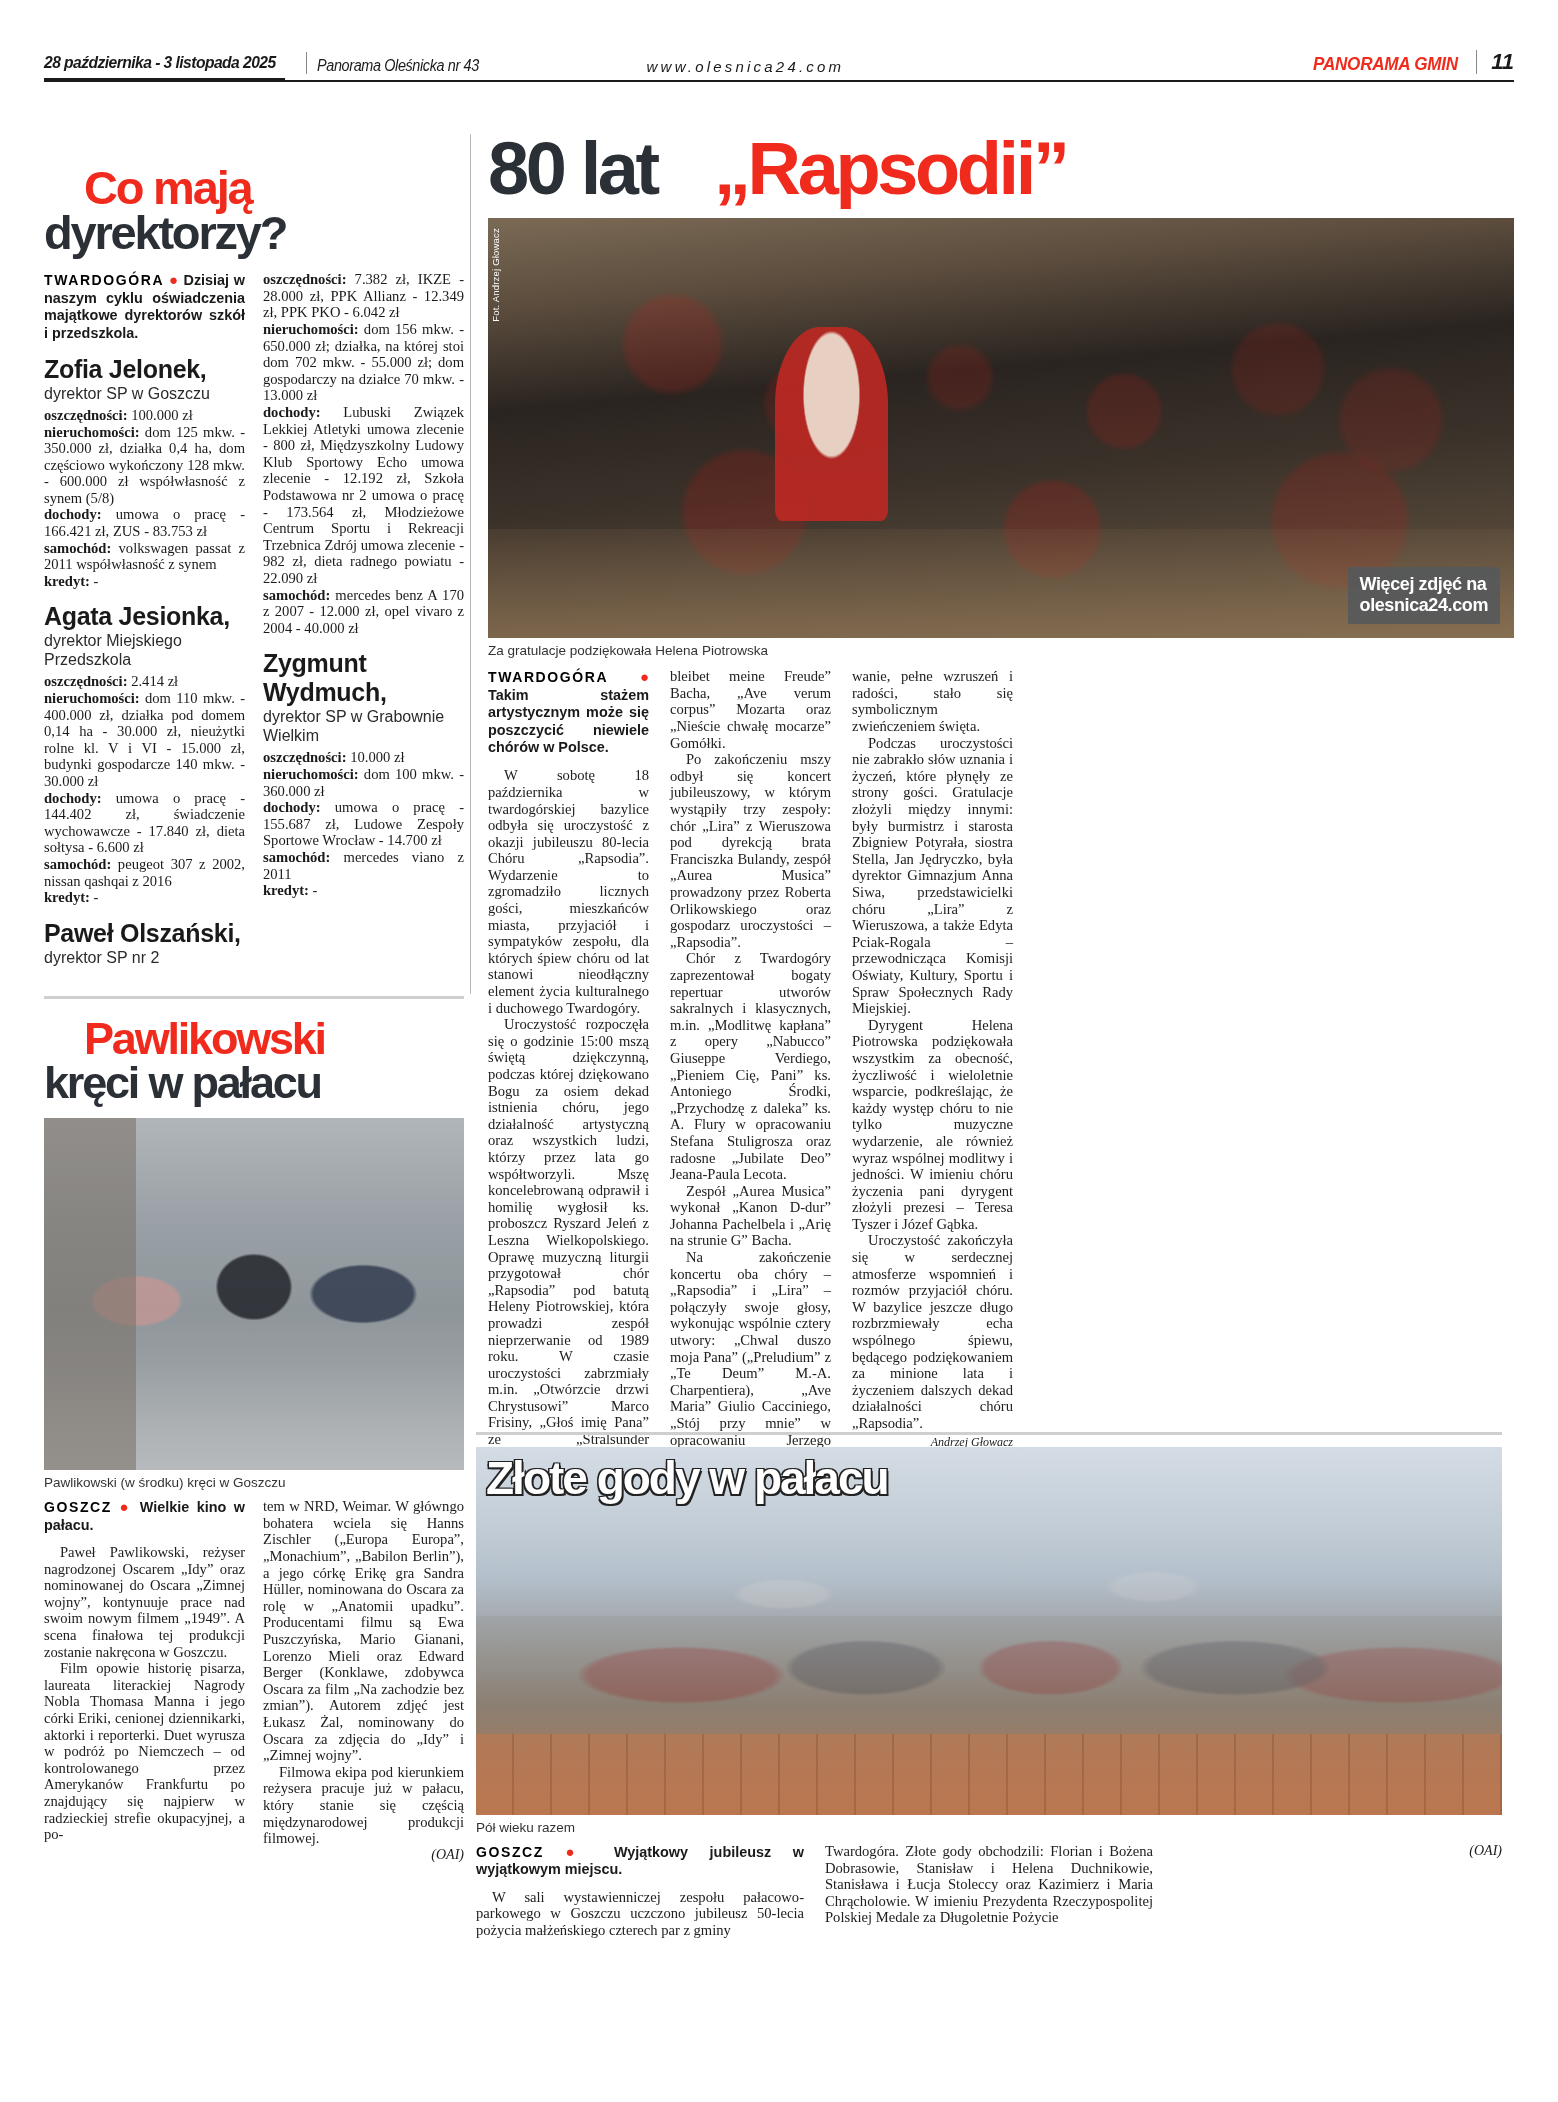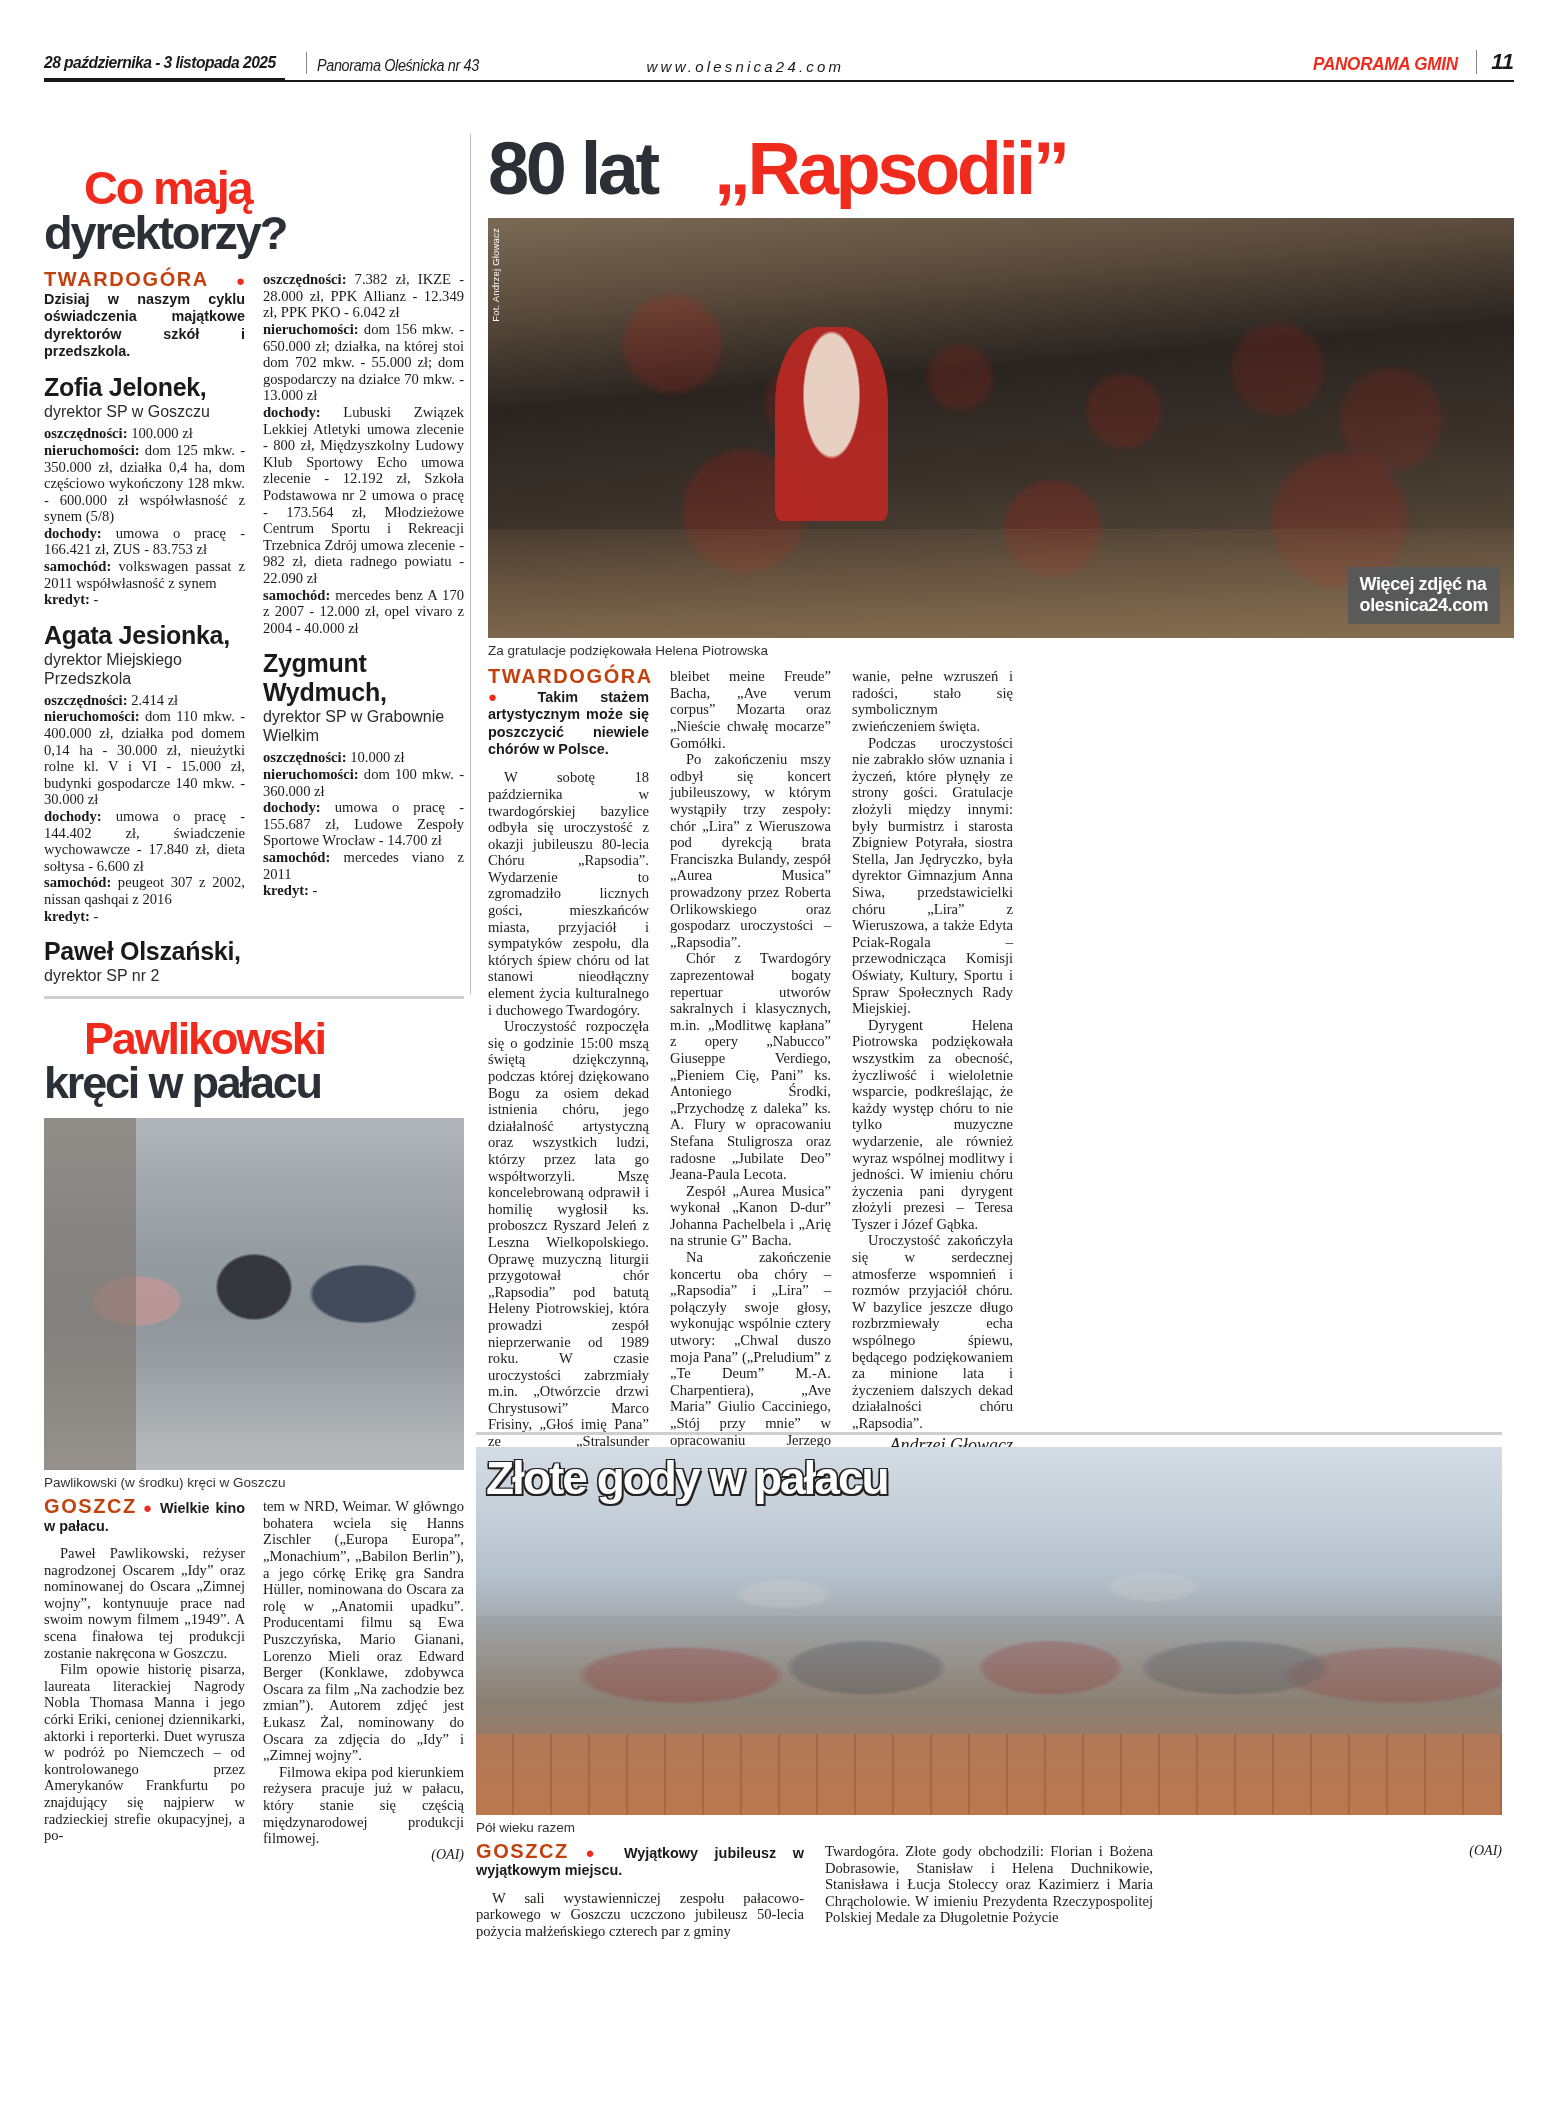--- a/index.html
+++ b/index.html
@@ -62,26 +62,26 @@
   }
   .body-col p { text-indent: 16px; margin: 0; }
   .body-col p.noind { text-indent: 0; }
   .lead {
     font-family: "Liberation Sans", sans-serif;
     font-weight: bold; font-size: 14.4px; line-height: 17.4px;
     text-align: justify; color: #1a1a1a;
   }
   .city {
     font-family: "Liberation Sans", sans-serif;
-    font-weight: bold; color: #c2410c; letter-spacing: 1.6px; font-size: 20px;
+    font-weight: bold; color: #000000; letter-spacing: 1.6px; font-size: 14px;
   }
   .dot { color: #f02b1d; font-size: 15px; }
   .byline {
     font-family: "Liberation Serif", serif;
-    font-style: italic; font-size: 18px; text-align: right; margin-top: 3px;
+    font-style: italic; font-size: 12px; text-align: right; margin-top: 3px;
   }
   .sig { font-family:"Liberation Serif",serif; font-style: italic; font-size:14px; text-align:right; }
 
   
   .hl {
     font-family: "Liberation Sans", sans-serif;
     font-weight: bold; color: #2b2f36;
     letter-spacing: -2.2px; line-height: 0.95;
   }
   .hl .red { color: #f02b1d; margin-left: 40px; }

